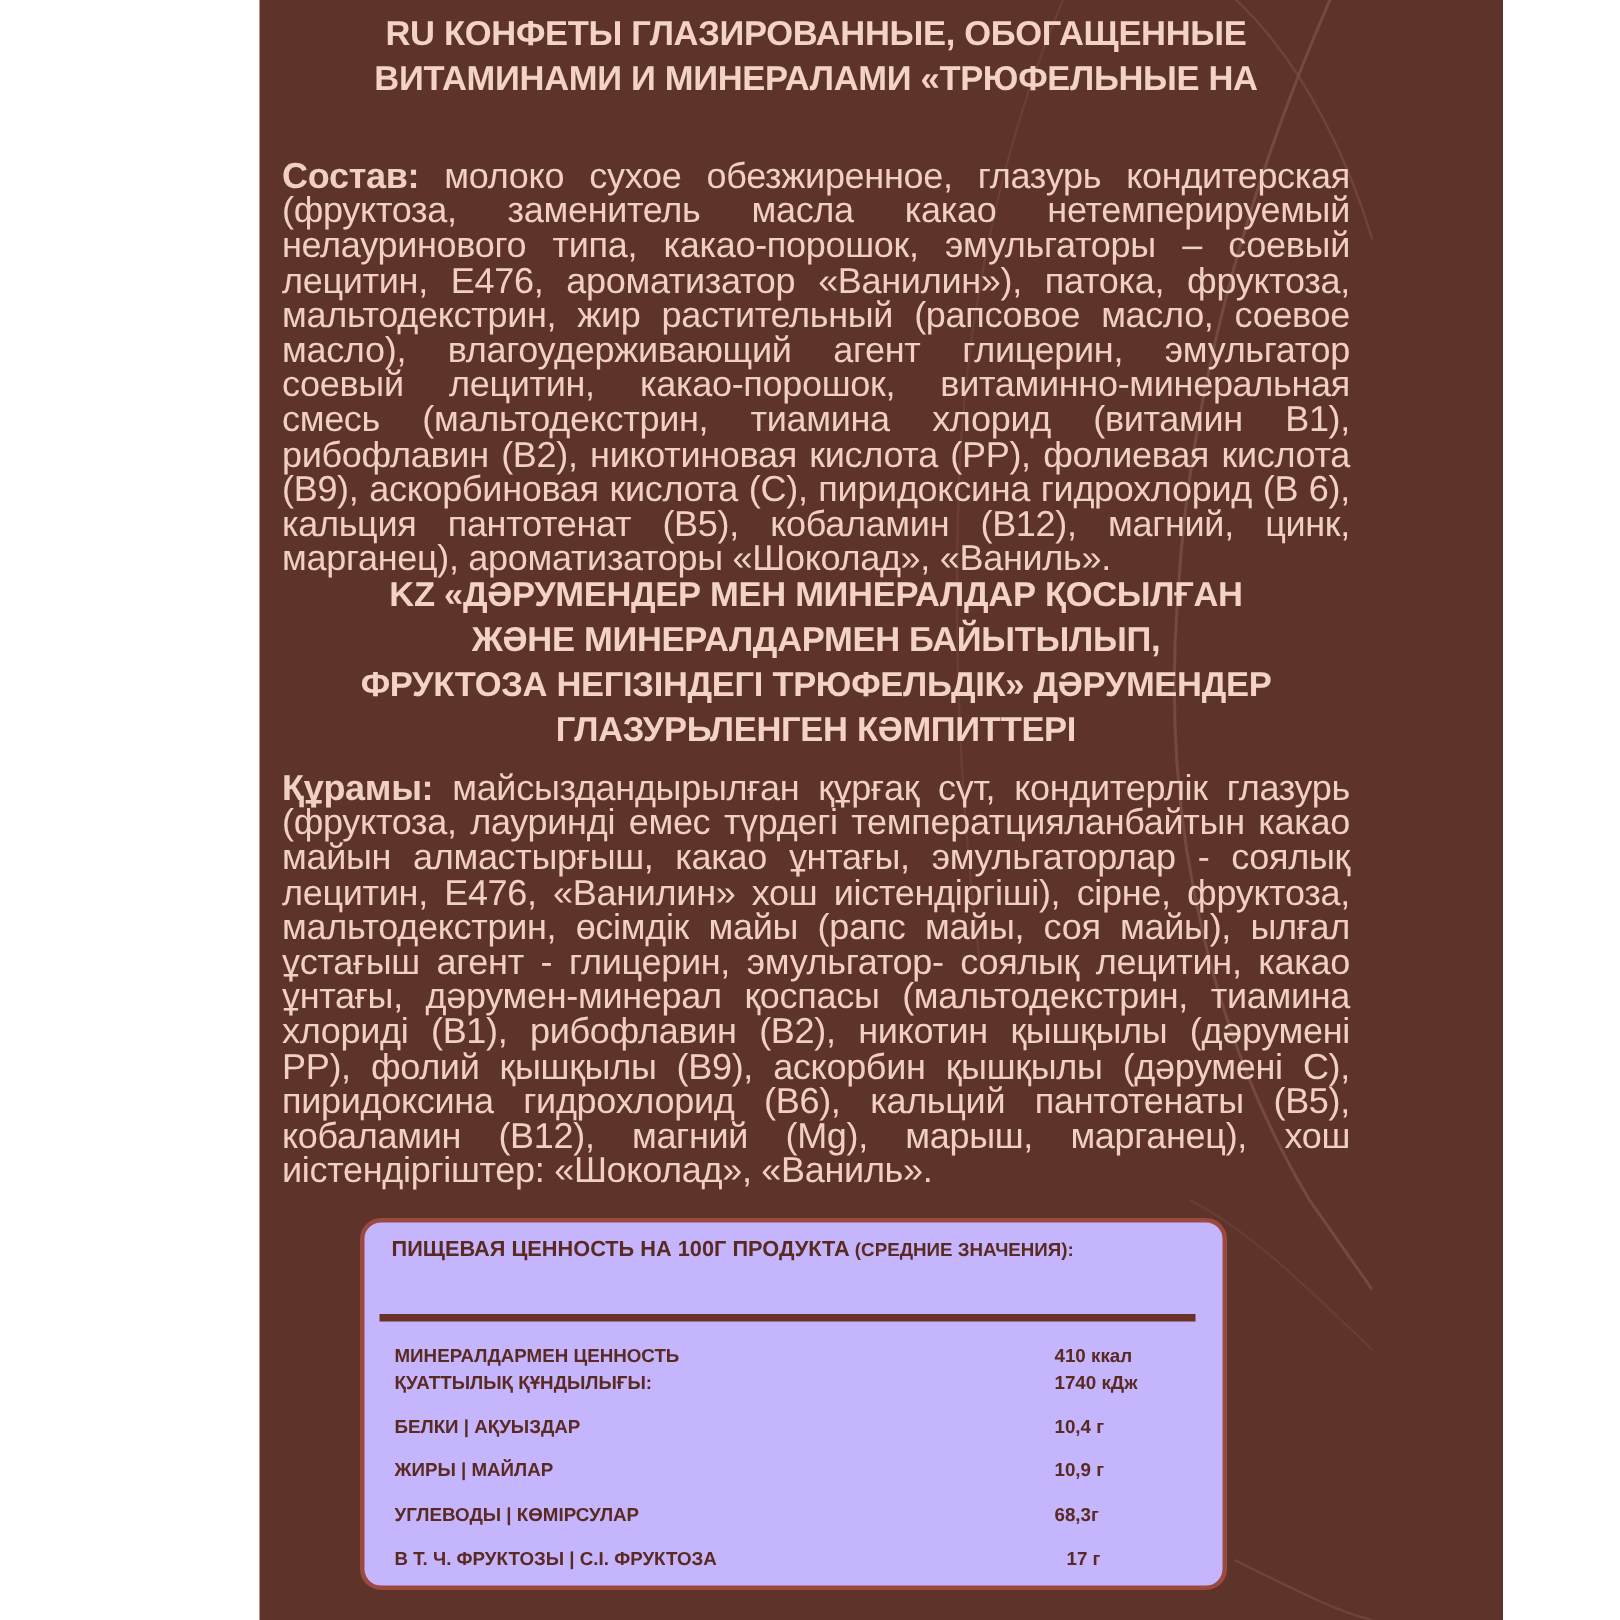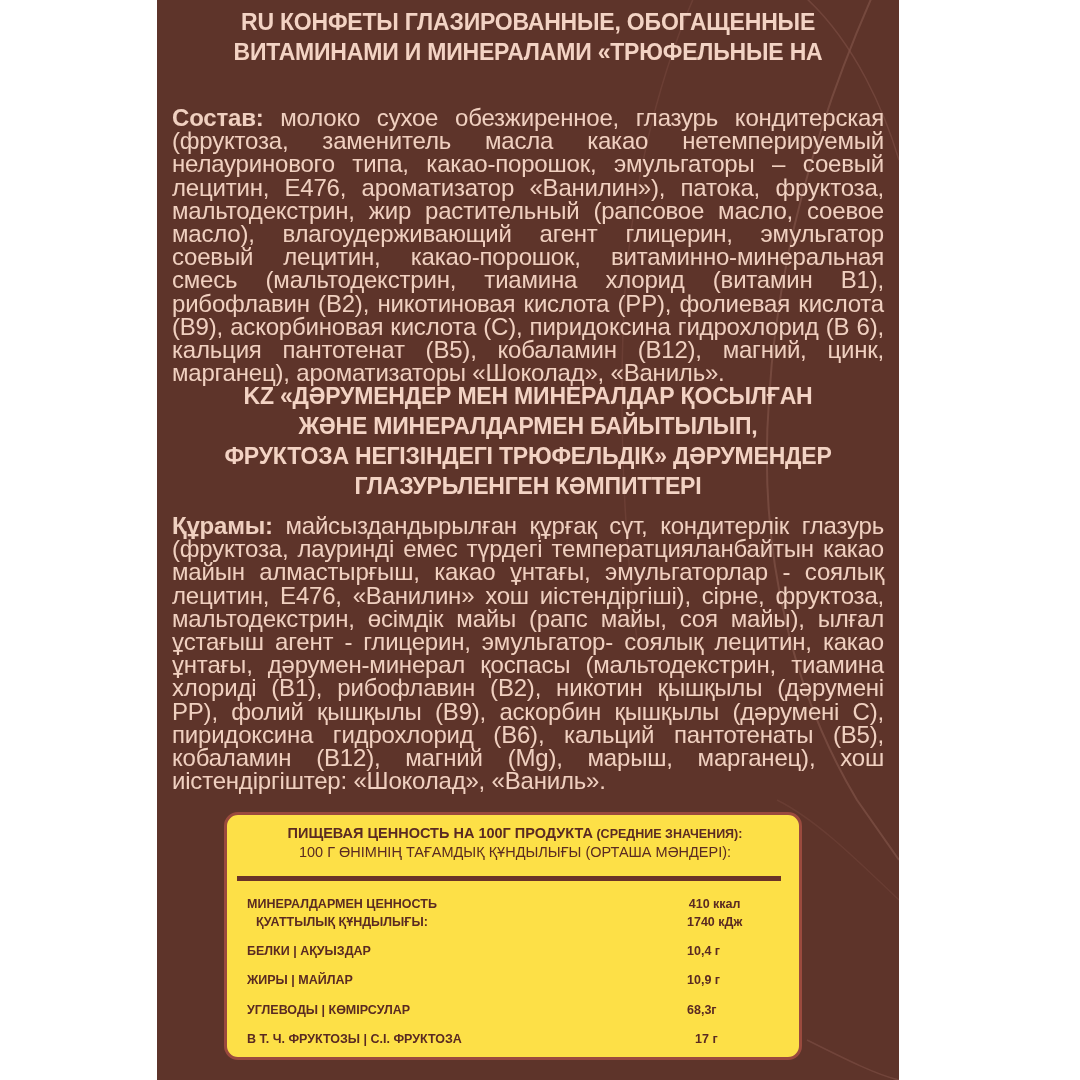--- a/index.html
+++ b/index.html
@@ -5,23 +5,23 @@
   html, body {
     margin: 0;
     padding: 0;
     width: 1080px;
     height: 1080px;
     background: #ffffff;
     overflow: hidden;
   }
   .panel {
     position: absolute;
-    left: 157px;
+    left: 173px;
     top: 0;
-    width: 742px;
+    width: 829px;
     height: 1080px;
     background: #5e342a;
     overflow: hidden;
   }
   .deco {
     position: absolute;
     left: 0; top: 0;
     width: 742px; height: 1080px;
     pointer-events: none;
   }
@@ -61,27 +61,26 @@
   .body-text.kz { top: 514px; }
   .body-text .lead {
     font-weight: bold;
   }
   .nutrition {
     position: absolute;
     left: 67px;
     top: 812px;
     width: 578px;
     height: 248px;
-    background: #fde047;
+    background: #c4b5fd;
     border: 3px solid #9a4a3e;
     border-radius: 14px;
     box-sizing: border-box;
     font-family: "Liberation Sans", sans-serif;
     color: #5a2a22;
-    text-align: center;
   }
   .nut-head {
     position: absolute;
     left: 18px;
     top: 9px;
     width: 540px;
     font-size: 14.5px;
     line-height: 18px;
   }
   .nut-head .line1 { font-weight: bold; }
@@ -141,21 +140,20 @@
       <div>ЖӘНЕ МИНЕРАЛДАРМЕН БАЙЫТЫЛЫП,</div>
       <div>ФРУКТОЗА НЕГІЗІНДЕГІ ТРЮФЕЛЬДІК» ДӘРУМЕНДЕР</div>
       <div>ГЛАЗУРЬЛЕНГЕН КӘМПИТТЕРІ</div>
     </div>
 
     <div class="body-text kz"><span class="lead">Құрамы:</span><span> майсыздандырылған құрғақ сүт,  кондитерлік глазурь (фруктоза, лауринді емес түрдегі температцияланбайтын какао майын алмастырғыш, какао ұнтағы, эмульгаторлар - соялық лецитин, E476, «Ванилин» хош иістендіргіші), сірне, фруктоза, мальтодекстрин, өсімдік майы (рапс майы, соя майы), ылғал ұстағыш агент - глицерин, эмульгатор- соялық лецитин, какао ұнтағы, дәрумен-минерал қоспасы (мальтодекстрин, тиамина хлориді (B1), рибофлавин (B2), никотин қышқылы (дәрумені PP), фолий қышқылы (B9), аскорбин қышқылы (дәрумені C), пиридоксина гидрохлорид (B6), кальций пантотенаты (B5), кобаламин (B12), магний (Mg), марыш, марганец), хош иістендіргіштер: «Шоколад», «Ваниль».</span></div>
 
     <div class="nutrition">
       <div class="nut-head">
         <div class="line1"><span>ПИЩЕВАЯ ЦЕННОСТЬ НА 100Г ПРОДУКТА</span><span class="small"> (СРЕДНИЕ ЗНАЧЕНИЯ):</span></div>
-        <div class="line2">100 Г ӨНІМНІҢ ТАҒАМДЫҚ ҚҰНДЫЛЫҒЫ (ОРТАША МӘНДЕРІ):</div>
       </div>
       <div class="nut-divider"></div>
 
       <div class="nut-row" style="top:80px;">
         <div class="name">
           <div>МИНЕРАЛДАРМЕН ЦЕННОСТЬ</div>
           <div>ҚУАТТЫЛЫҚ ҚҰНДЫЛЫҒЫ:</div>
         </div>
         <div class="val">
           <div>410 ккал</div>

